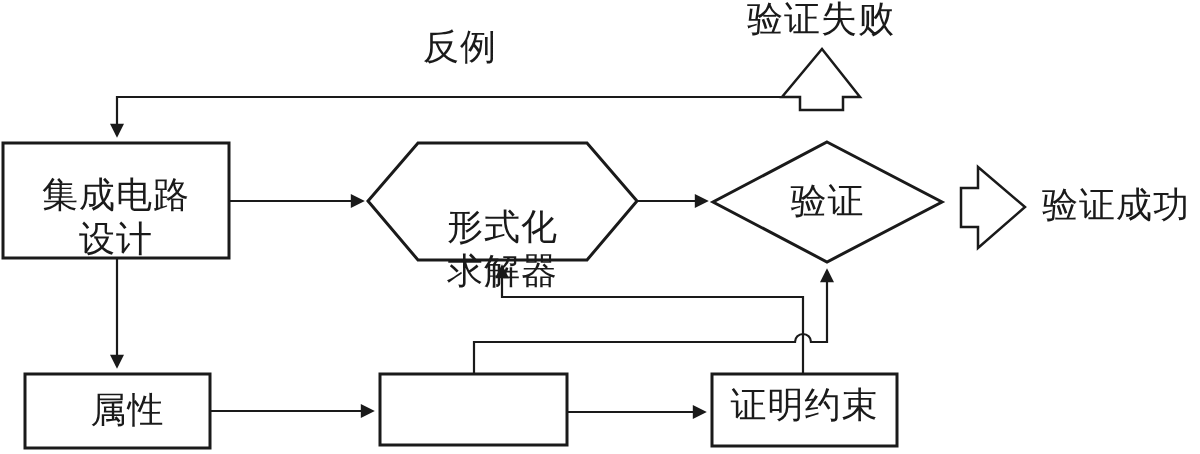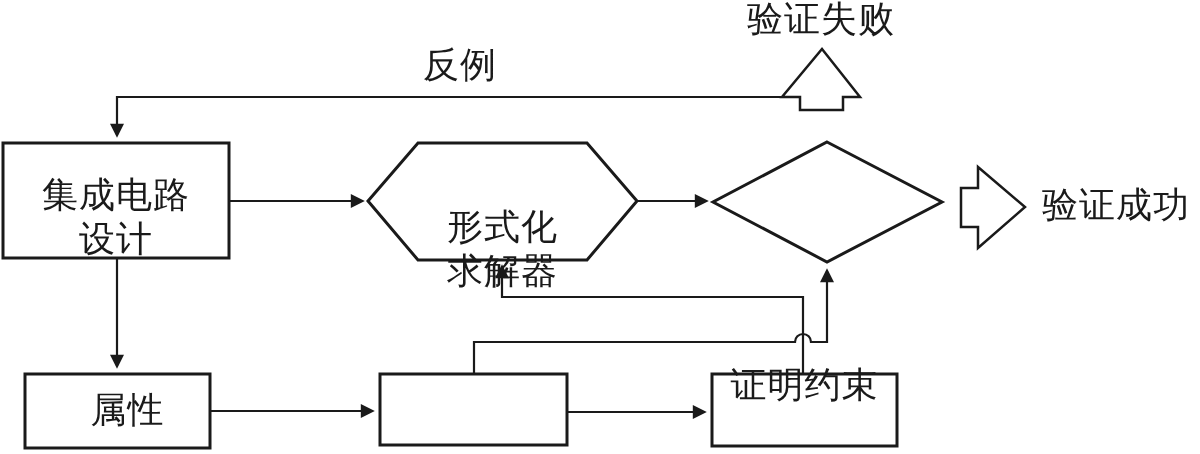--- a/index.html
+++ b/index.html
@@ -11,24 +11,24 @@
   .lbl{
     position:absolute;display:flex;align-items:center;justify-content:center;
     text-align:center;font-size:36px;line-height:1.22;white-space:pre-line;
     letter-spacing:1px;font-weight:400;
   }
   .lbl-design       {left:3px;   top:143px; width:226px; height:149px;}
   .lbl-solver       {left:368px; top:143px; width:269px; height:117px;margin-top:48px;}
   .lbl-verify       {left:713px; top:142px; width:229px; height:120px;}
   .lbl-property     {left:25px;  top:374px; width:205px; height:74px;}
   .lbl-sva          {left:380px; top:374px; width:187px; height:71px;}
-  .lbl-constraint   {left:712px; top:354px; width:185px; height:64px;}
+  .lbl-constraint   {left:712px; top:374px; width:185px; height:64px;}
   .lbl-fail         {left:721px; top:-2px;  width:200px; height:44px;}
   .lbl-success      {left:1030px;top:182px; width:172px; height:48px;}
-  .lbl-counterexample{left:408px;top:44px;  width:104px; height:44px;}
+  .lbl-counterexample{left:408px;top:26px;  width:104px; height:44px;}
 </style>
 </head>
 <body>
 
 <div class="stage">
 
   <svg class="layer" viewBox="0 0 1200 454" xmlns="http://www.w3.org/2000/svg">
     <defs>
       <marker id="arr" viewBox="0 0 10 10" refX="8" refY="5" markerUnits="userSpaceOnUse" markerWidth="18" markerHeight="14" orient="auto">
         <path d="M0,0 L10,5 L0,10 Z" fill="#1a1a1a"></path>
@@ -52,19 +52,20 @@
     <path d="M210,411 H372" fill="none" stroke="#1a1a1a" stroke-width="2.2" marker-end="url(#arr)"></path>
     <path d="M567,412 H704" fill="none" stroke="#1a1a1a" stroke-width="2.2" marker-end="url(#arr)"></path>
     <path d="M474,374 V342 H795 A8,8 0 0 1 811,342 H827 V271" fill="none" stroke="#1a1a1a" stroke-width="2.2" marker-end="url(#arr)"></path>
     <path d="M803,374 V297 H502 V267" fill="none" stroke="#1a1a1a" stroke-width="2.2" marker-end="url(#arr)"></path>
   </svg>
 
   <div class="lbl lbl-design">集成电路
 设计</div>
   <div class="lbl lbl-solver">形式化
 求解器</div>
+  <div class="lbl lbl-verify">验证</div>
   <div class="lbl lbl-property">属性</div>
   <div class="lbl lbl-constraint">证明约束</div>
   <div class="lbl lbl-fail">验证失败</div>
   <div class="lbl lbl-success">验证成功</div>
   <div class="lbl lbl-counterexample">反例</div>
 
 </div>
 
 </body></html>

